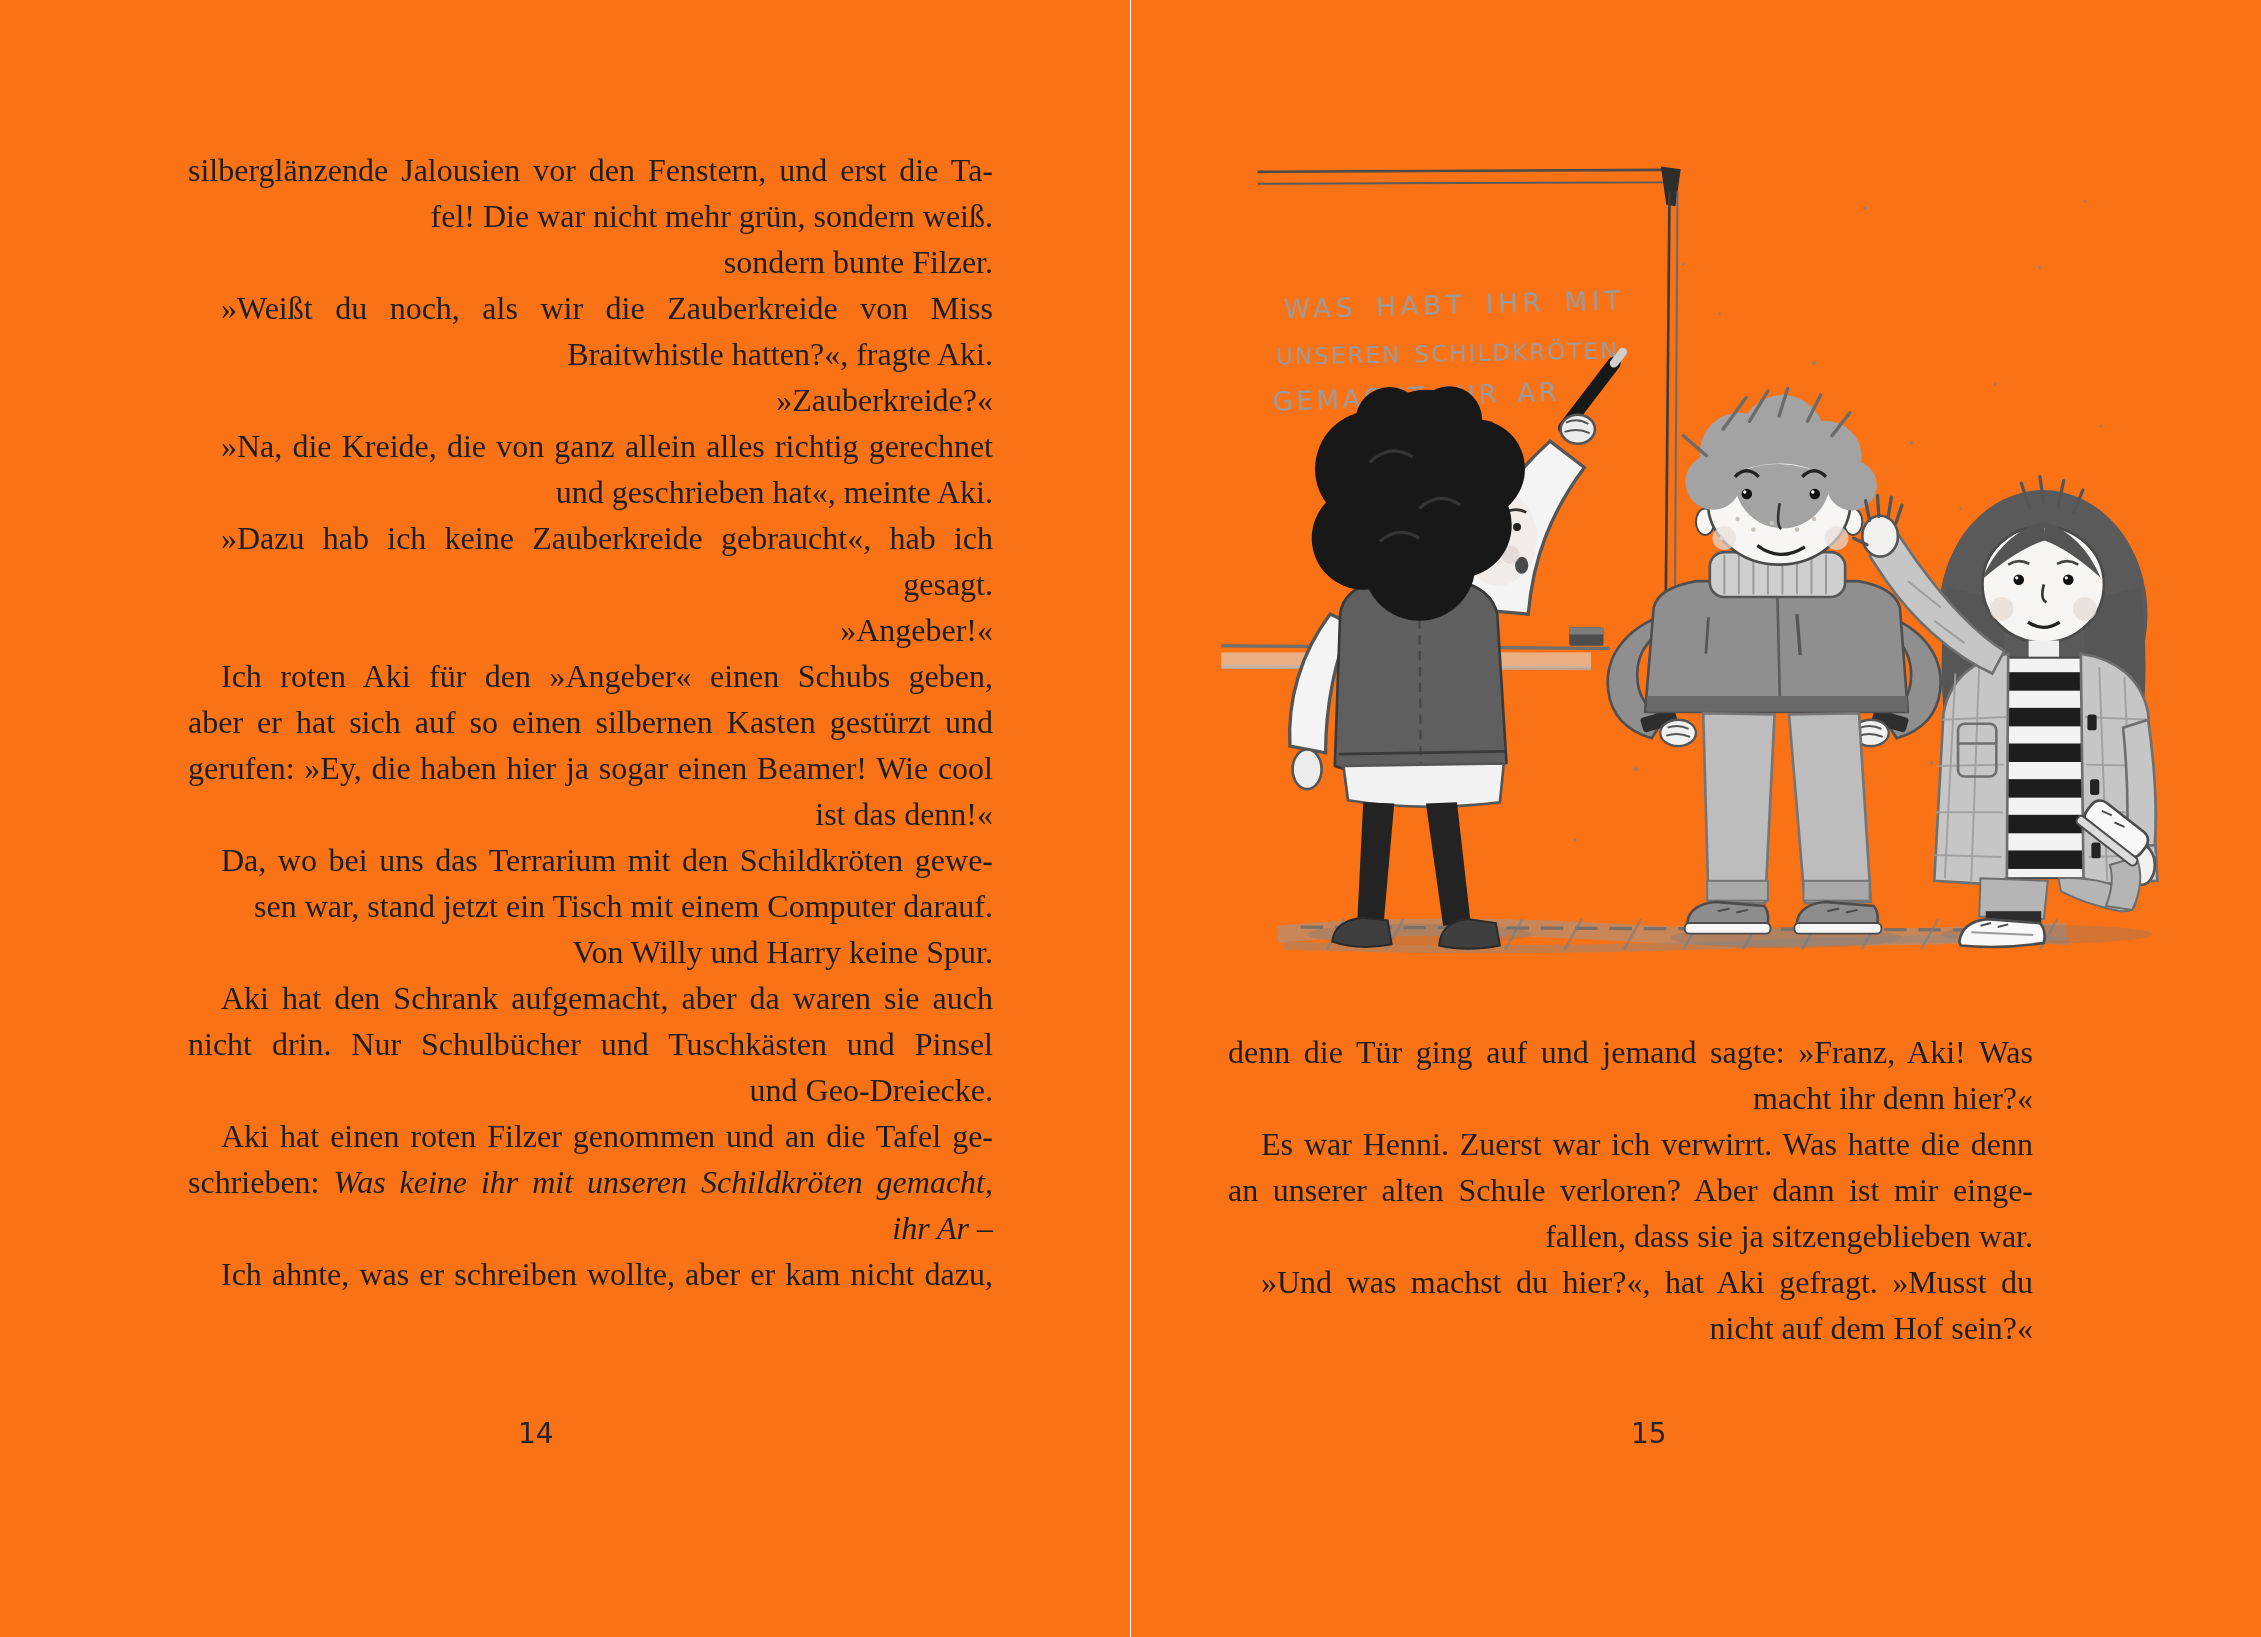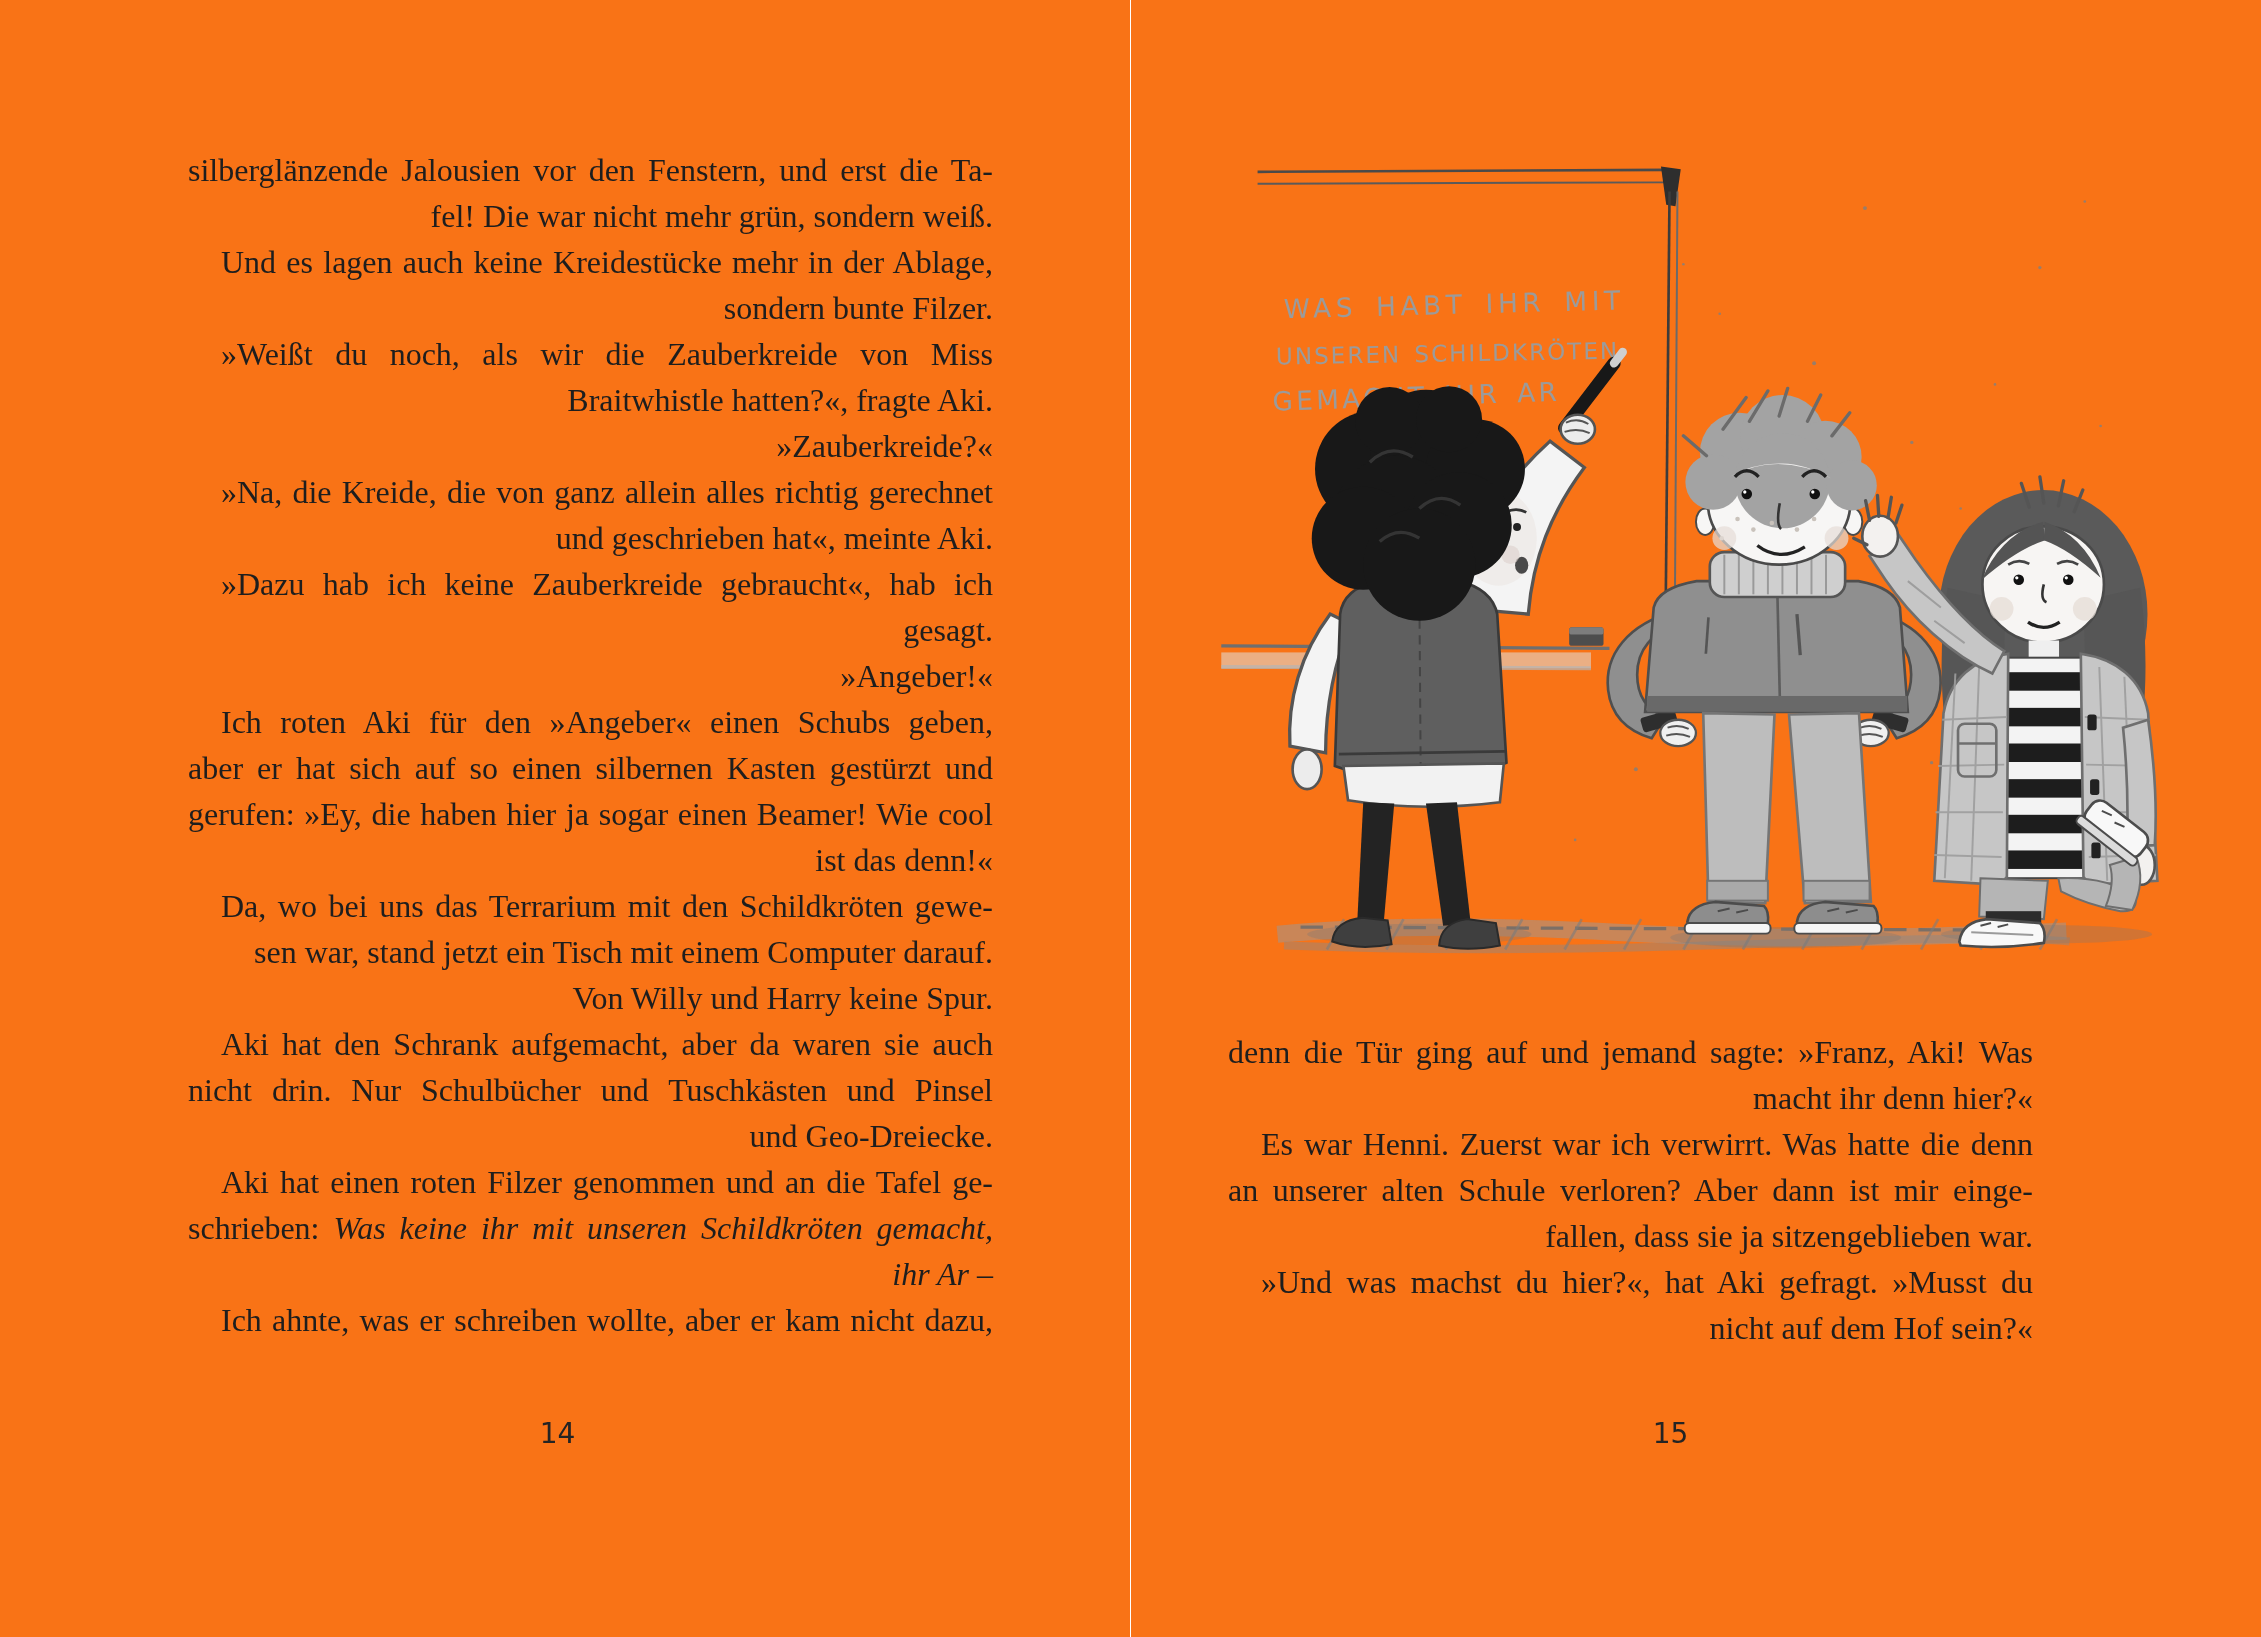--- a/index.html
+++ b/index.html
@@ -23,41 +23,39 @@
   #text-left{left:188px;top:147px;width:805px;}
   #text-right{left:1228px;top:1029px;width:805px;}
   .line{text-align:right;white-space:normal;}
   .line.jl{text-align:justify;text-align-last:justify;}
   .line.ind{padding-left:33px;}
   .it{font-style:italic;}
   .pagenum{
     position:absolute;
     top:1417px;
     width:79px;
-    text-align:center;
     font-family:"DejaVu Sans", sans-serif;
     font-size:28px;
     color:#242424;
   }
   #pagenum-l{left:518px;}
   #pagenum-r{left:1631px;}
   #illu{position:absolute;left:1221px;top:152px;width:938px;height:812px;}
   .bt{font-family:"DejaVu Sans", sans-serif;fill:#9b9b9b;}
   .bt1{font-size:40px;letter-spacing:7px;word-spacing:9px;}
   .bt2{font-size:35px;letter-spacing:3px;word-spacing:6px;}
   .bt3{font-size:40px;letter-spacing:5px;word-spacing:8px;}
 </style>
 </head>
 <body>
 
 <div class="page" id="page-l">
   <div class="textblock" id="text-left">
     <div class="line jl">silberglänzende Jalousien vor den Fenstern, und erst die Ta-</div>
     <div class="line">fel! Die war nicht mehr grün, sondern weiß.</div>
-    <div class="line ind jl">Und es lagen auch keine Kreidestücke mehr in der Ablage,</div>
     <div class="line">sondern bunte Filzer.</div>
     <div class="line ind jl">»Weißt du noch, als wir die Zauberkreide von Miss</div>
     <div class="line">Braitwhistle hatten?«, fragte Aki.</div>
     <div class="line ind">»Zauberkreide?«</div>
     <div class="line ind jl">»Na, die Kreide, die von ganz allein alles richtig gerechnet</div>
     <div class="line">und geschrieben hat«, meinte Aki.</div>
     <div class="line ind jl">»Dazu hab ich keine Zauberkreide gebraucht«, hab ich</div>
     <div class="line">gesagt.</div>
     <div class="line ind">»Angeber!«</div>
     <div class="line ind jl">Ich roten Aki für den »Angeber« einen Schubs geben,</div>

